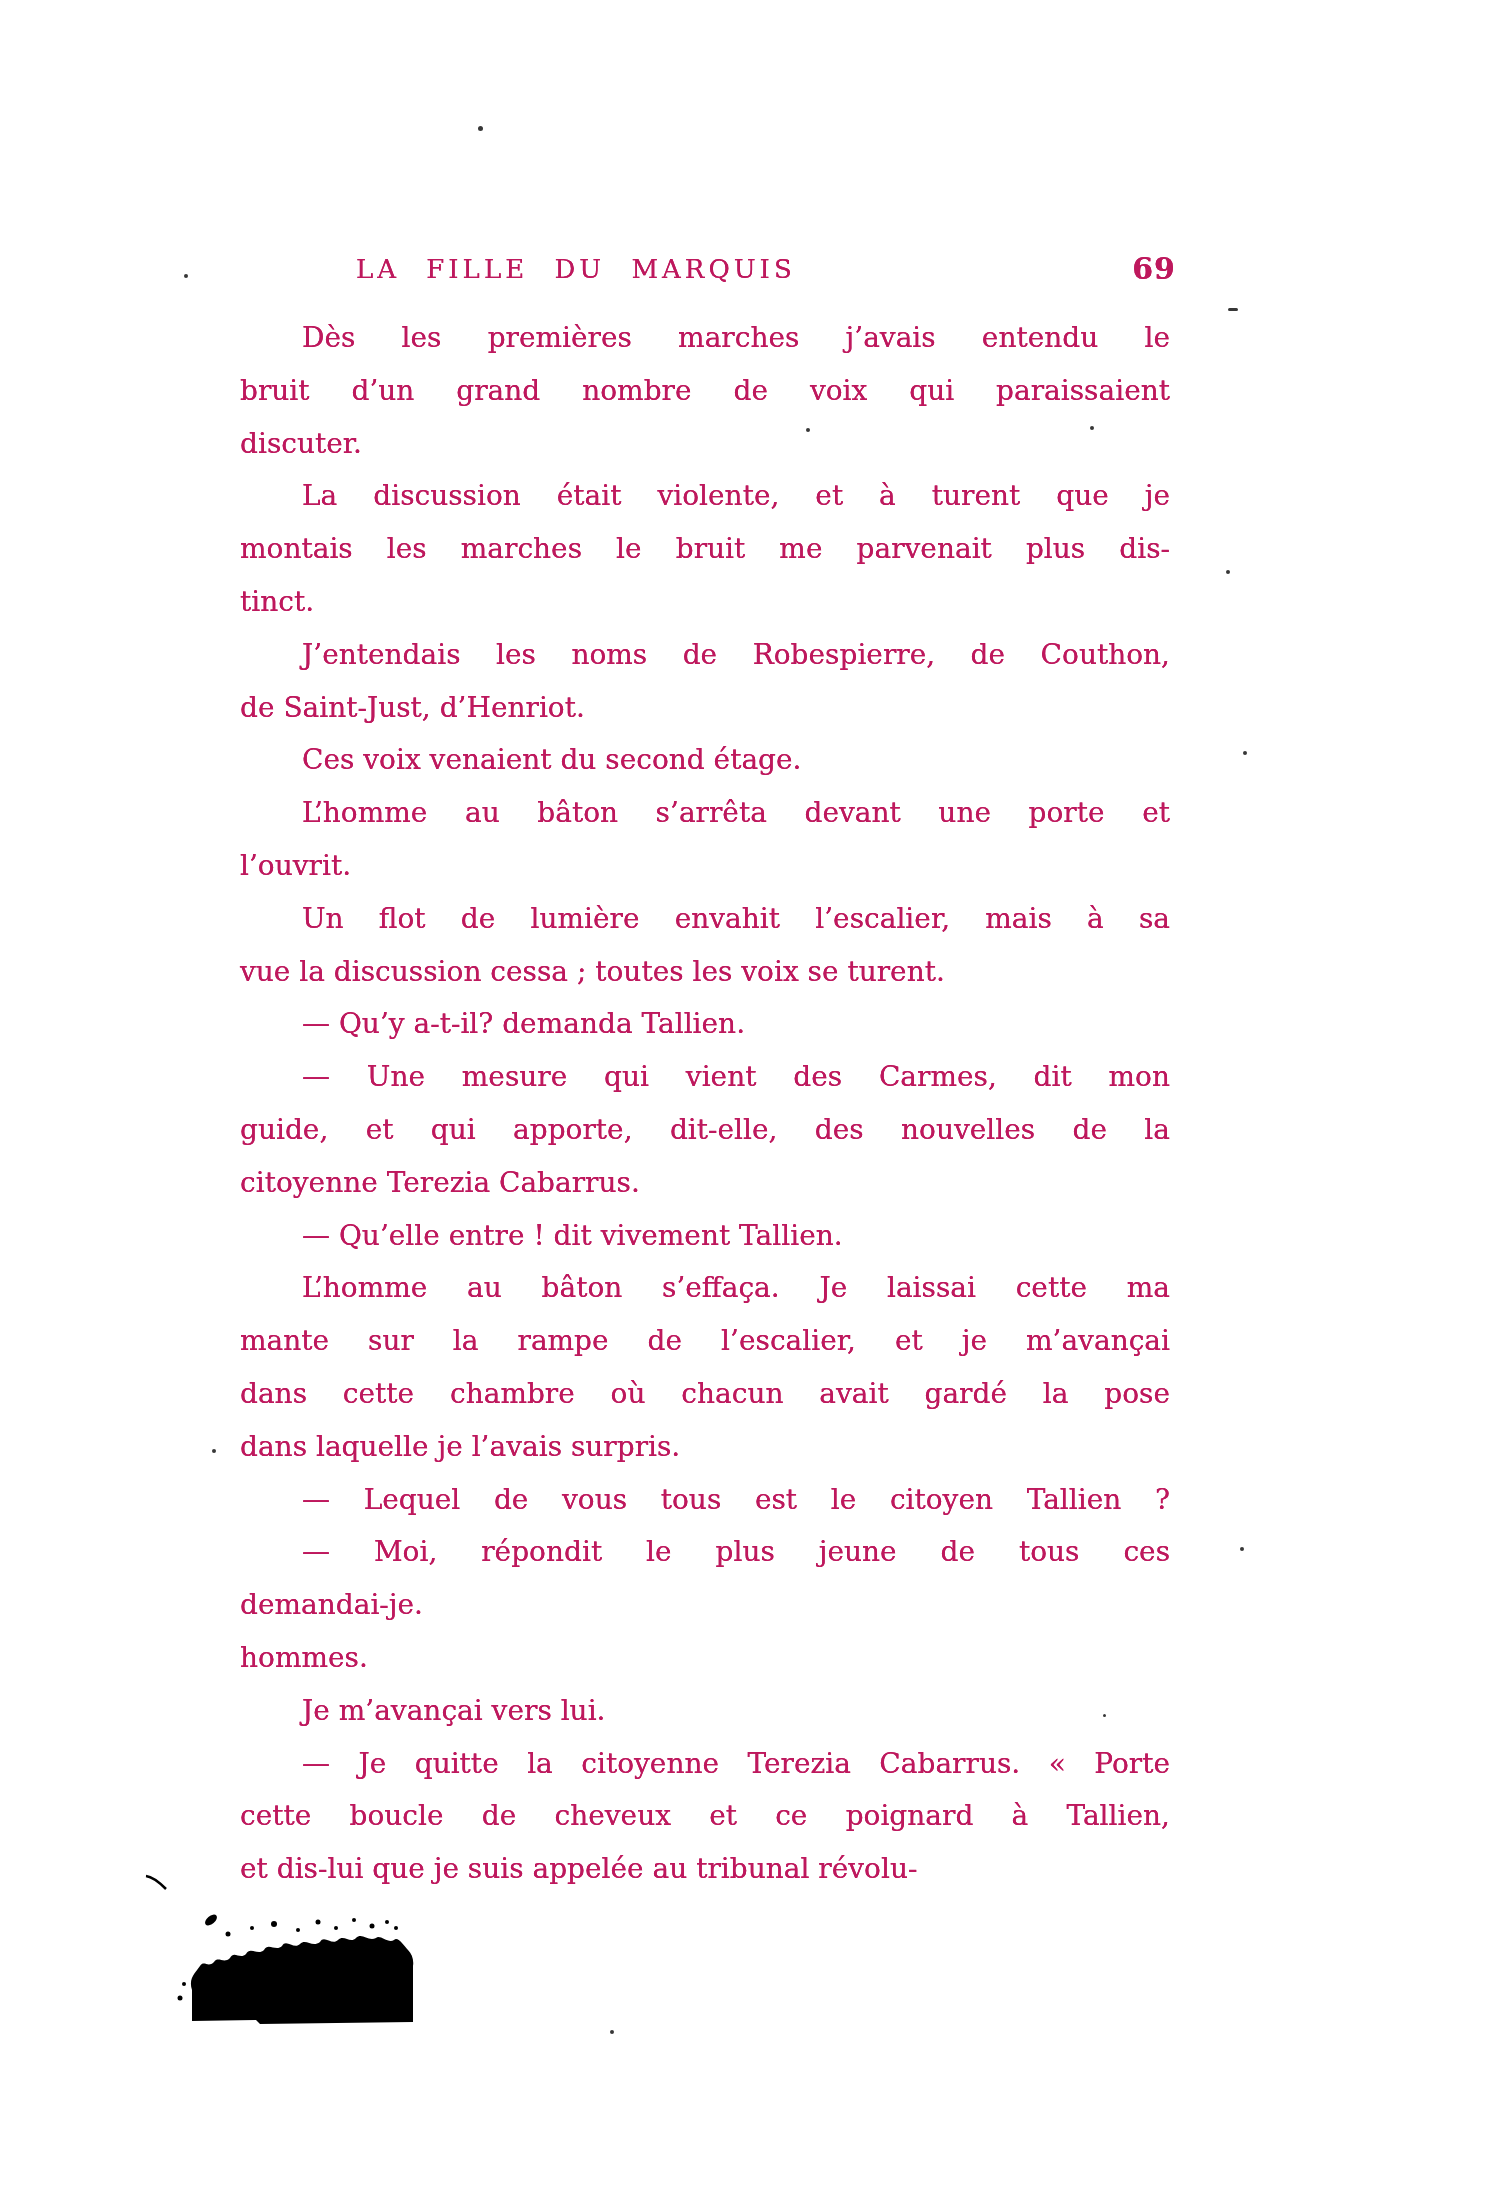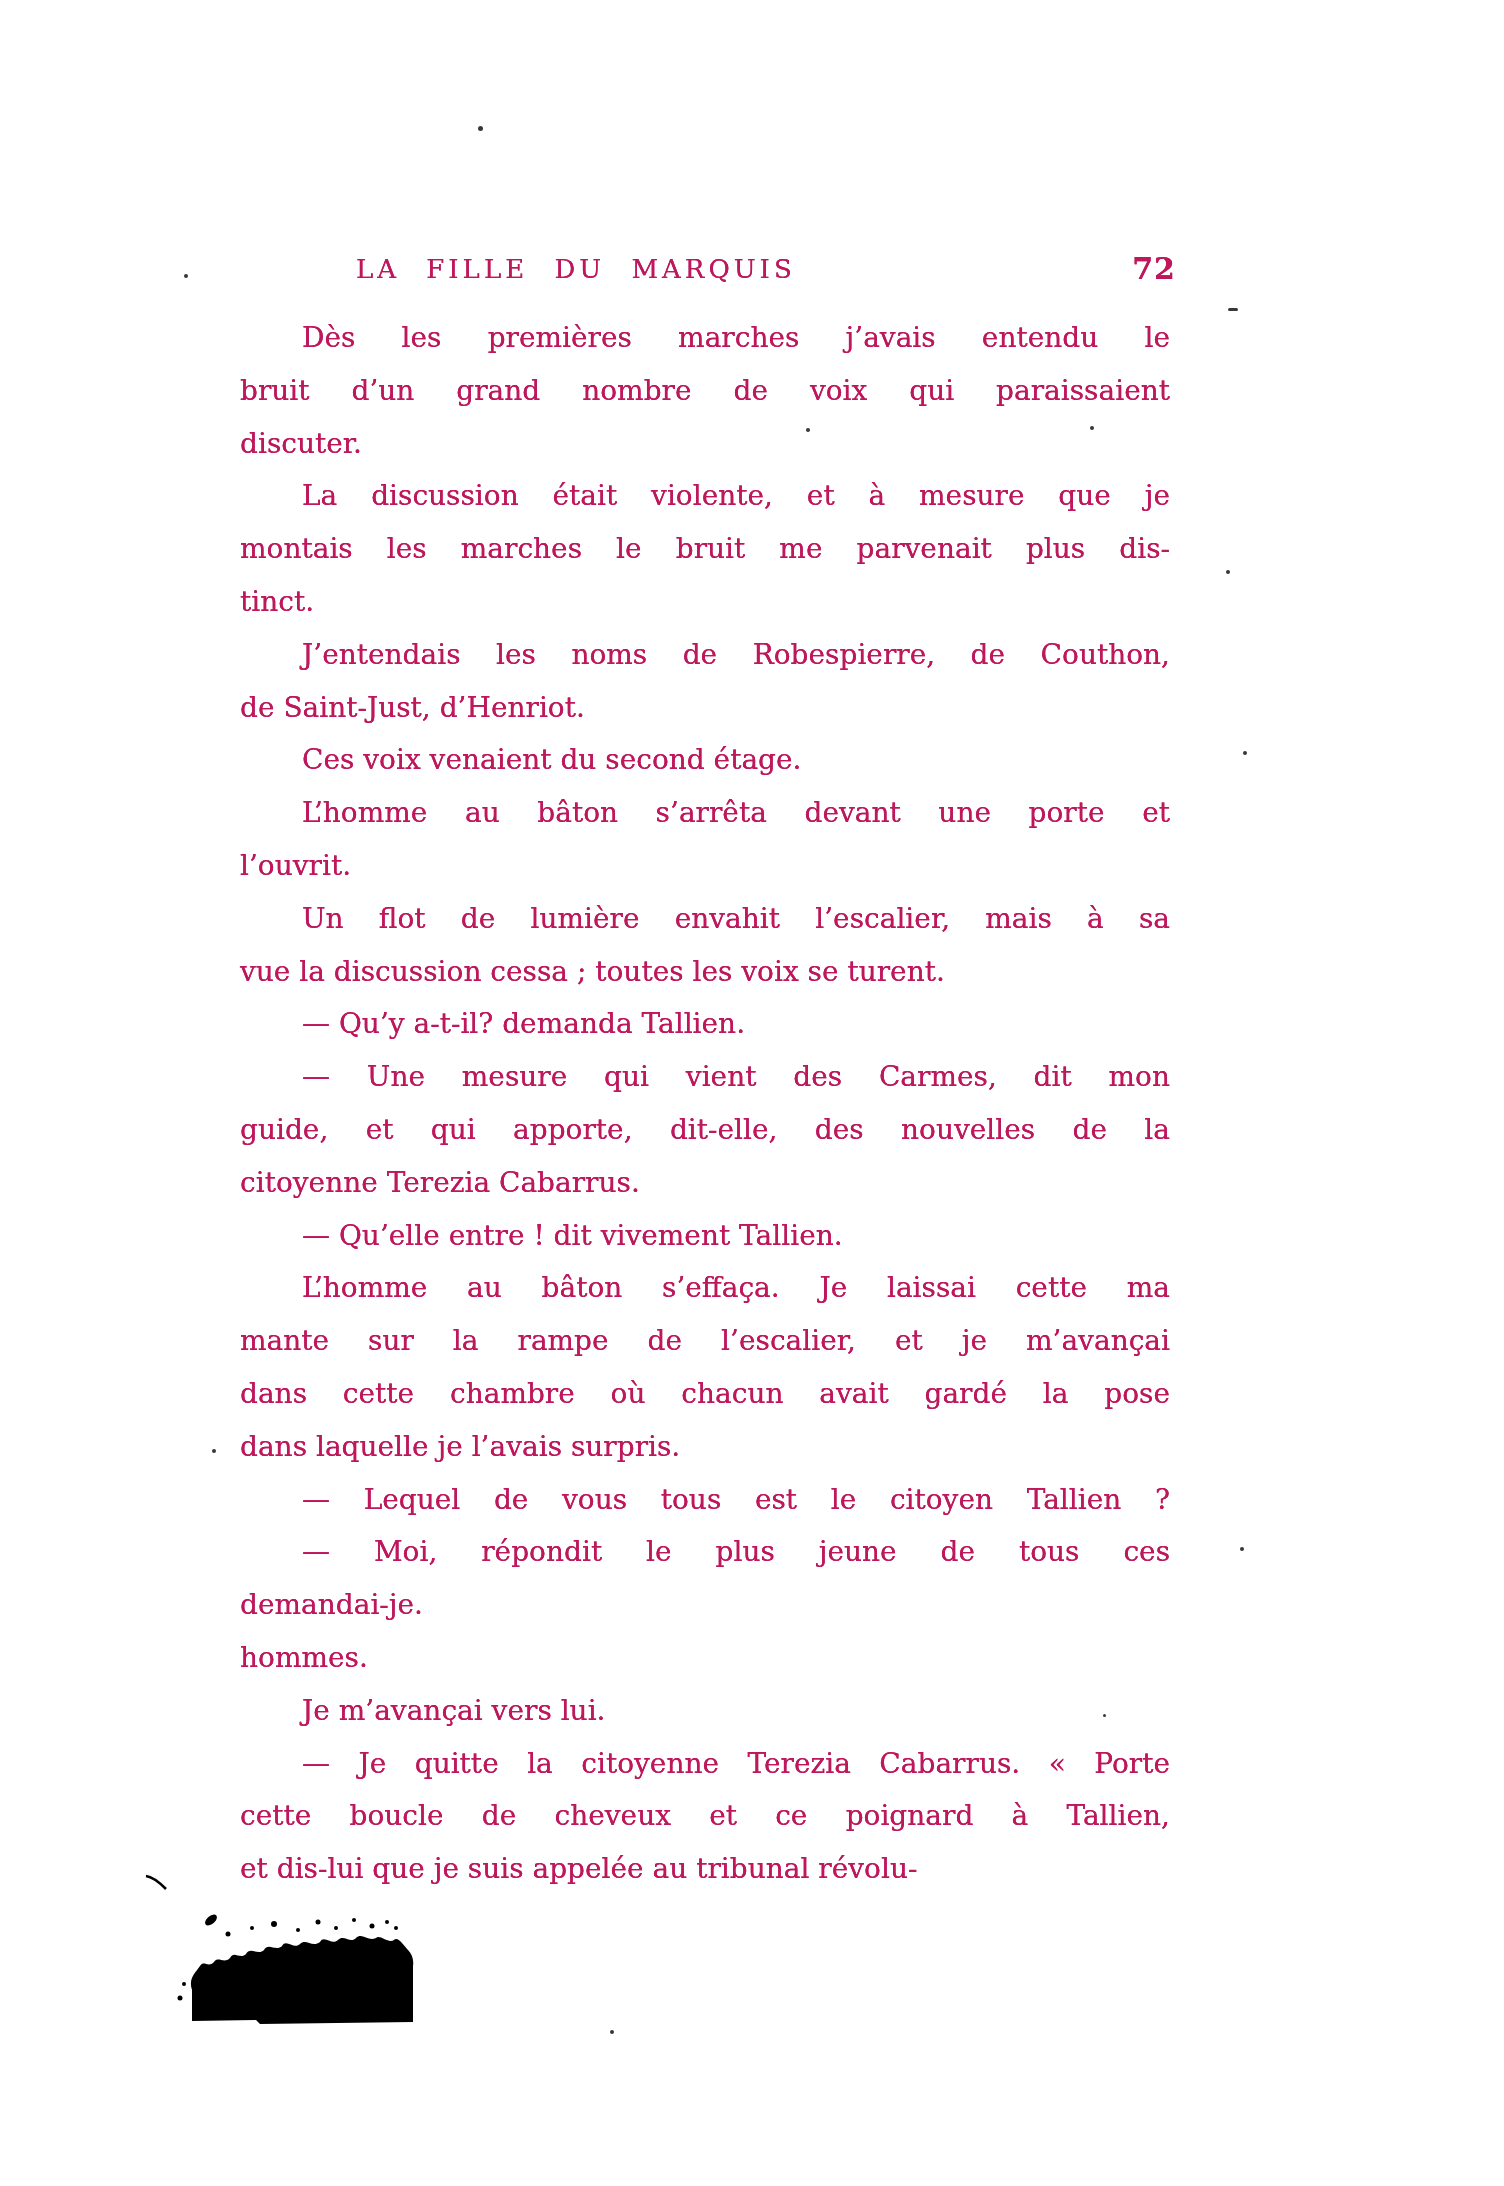--- a/index.html
+++ b/index.html
@@ -41,28 +41,28 @@
   .ink-blot{position:absolute;left:140px;top:1868px;width:300px;height:164px;}
   .speck{position:absolute;background:#141414;border-radius:50%;opacity:.85;}
 </style>
 </head>
 <body>
 
 <div class="page" style="color: #be185d; background: rgb(255, 255, 255);">
 
   <div class="header">
     <span class="title">LA FILLE DU MARQUIS</span>
-    <span class="pagenum">72</span>
+    <span class="pagenum">69</span>
   </div>
 
   <div id="text-block" class="text-block">
       <div class="line first">Dès les premières marches j’avais entendu le</div>
       <div class="line">bruit d’un grand nombre de voix qui paraissaient</div>
       <div class="line last">discuter.</div>
-      <div class="line first">La discussion était violente, et à mesure que je</div>
+      <div class="line first">La discussion était violente, et à turent que je</div>
       <div class="line">montais les marches le bruit me parvenait plus dis-</div>
       <div class="line last">tinct.</div>
       <div class="line first">J’entendais les noms de Robespierre, de Couthon,</div>
       <div class="line last">de Saint-Just, d’Henriot.</div>
       <div class="line first last">Ces voix venaient du second étage.</div>
       <div class="line first">L’homme au bâton s’arrêta devant une porte et</div>
       <div class="line last">l’ouvrit.</div>
       <div class="line first">Un flot de lumière envahit l’escalier, mais à sa</div>
       <div class="line last">vue la discussion cessa ; toutes les voix se turent.</div>
       <div class="line first last">— Qu’y a-t-il? demanda Tallien.</div>

